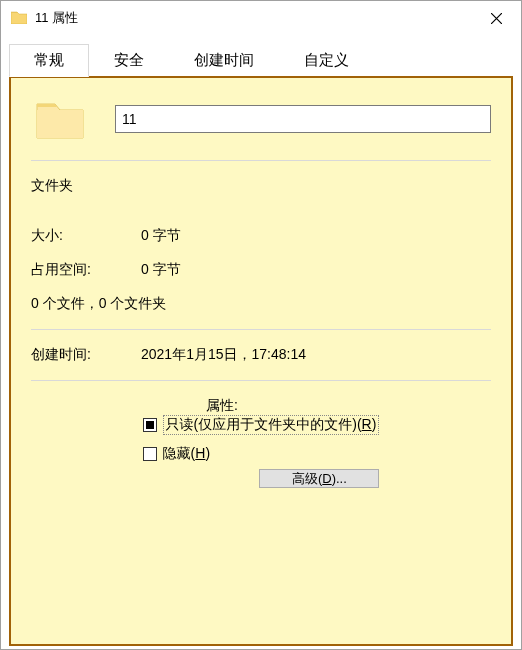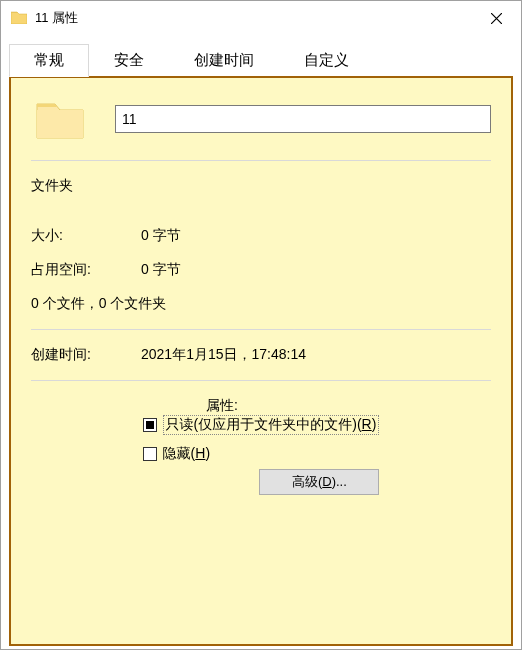--- a/index.html
+++ b/index.html
@@ -22,21 +22,21 @@
 .label { width: 110px; }
 .value { flex: 1; }
 .attrs { display: flex; align-items: center; flex-direction: column; }
 .attr-opts { flex: 1; }
 .chk-row { display: flex; align-items: center; margin-bottom: 10px; }
 .chk { width: 14px; height: 14px; border: 1px solid #333; margin-right: 6px; display: inline-flex; align-items: center; justify-content: center; cursor: pointer; background: #fff; }
 .chk.indet { background: #fff; }
 .chk.indet::after { content: ""; width: 8px; height: 8px; background: #000; }
 .readonly-label { border: 1px dotted #888; padding: 0 2px; }
 .adv-btn-row { display: flex; justify-content: flex-end; margin-top: -4px; }
-.adv-btn { width: 120px; height: 26px; border: 1px solid #adadad; background: #e1e1e1; font-size: 13px; cursor: pointer; font-family: inherit; }
+.adv-btn { width: 120px; height: 19px; border: 1px solid #adadad; background: #e1e1e1; font-size: 13px; cursor: pointer; font-family: inherit; }
 u { text-decoration: underline; }
 </style>
 </head>
 <body>
 
 <div class="window">
   <div class="titlebar">
     <span class="icon">
       <svg width="16" height="14" viewBox="0 0 16 14">
           <path d="M0 2 L6 2 L8 4 L16 4 L16 14 L0 14 Z" fill="#f8d673" stroke="#d9b23a" stroke-width="0.5"></path>

